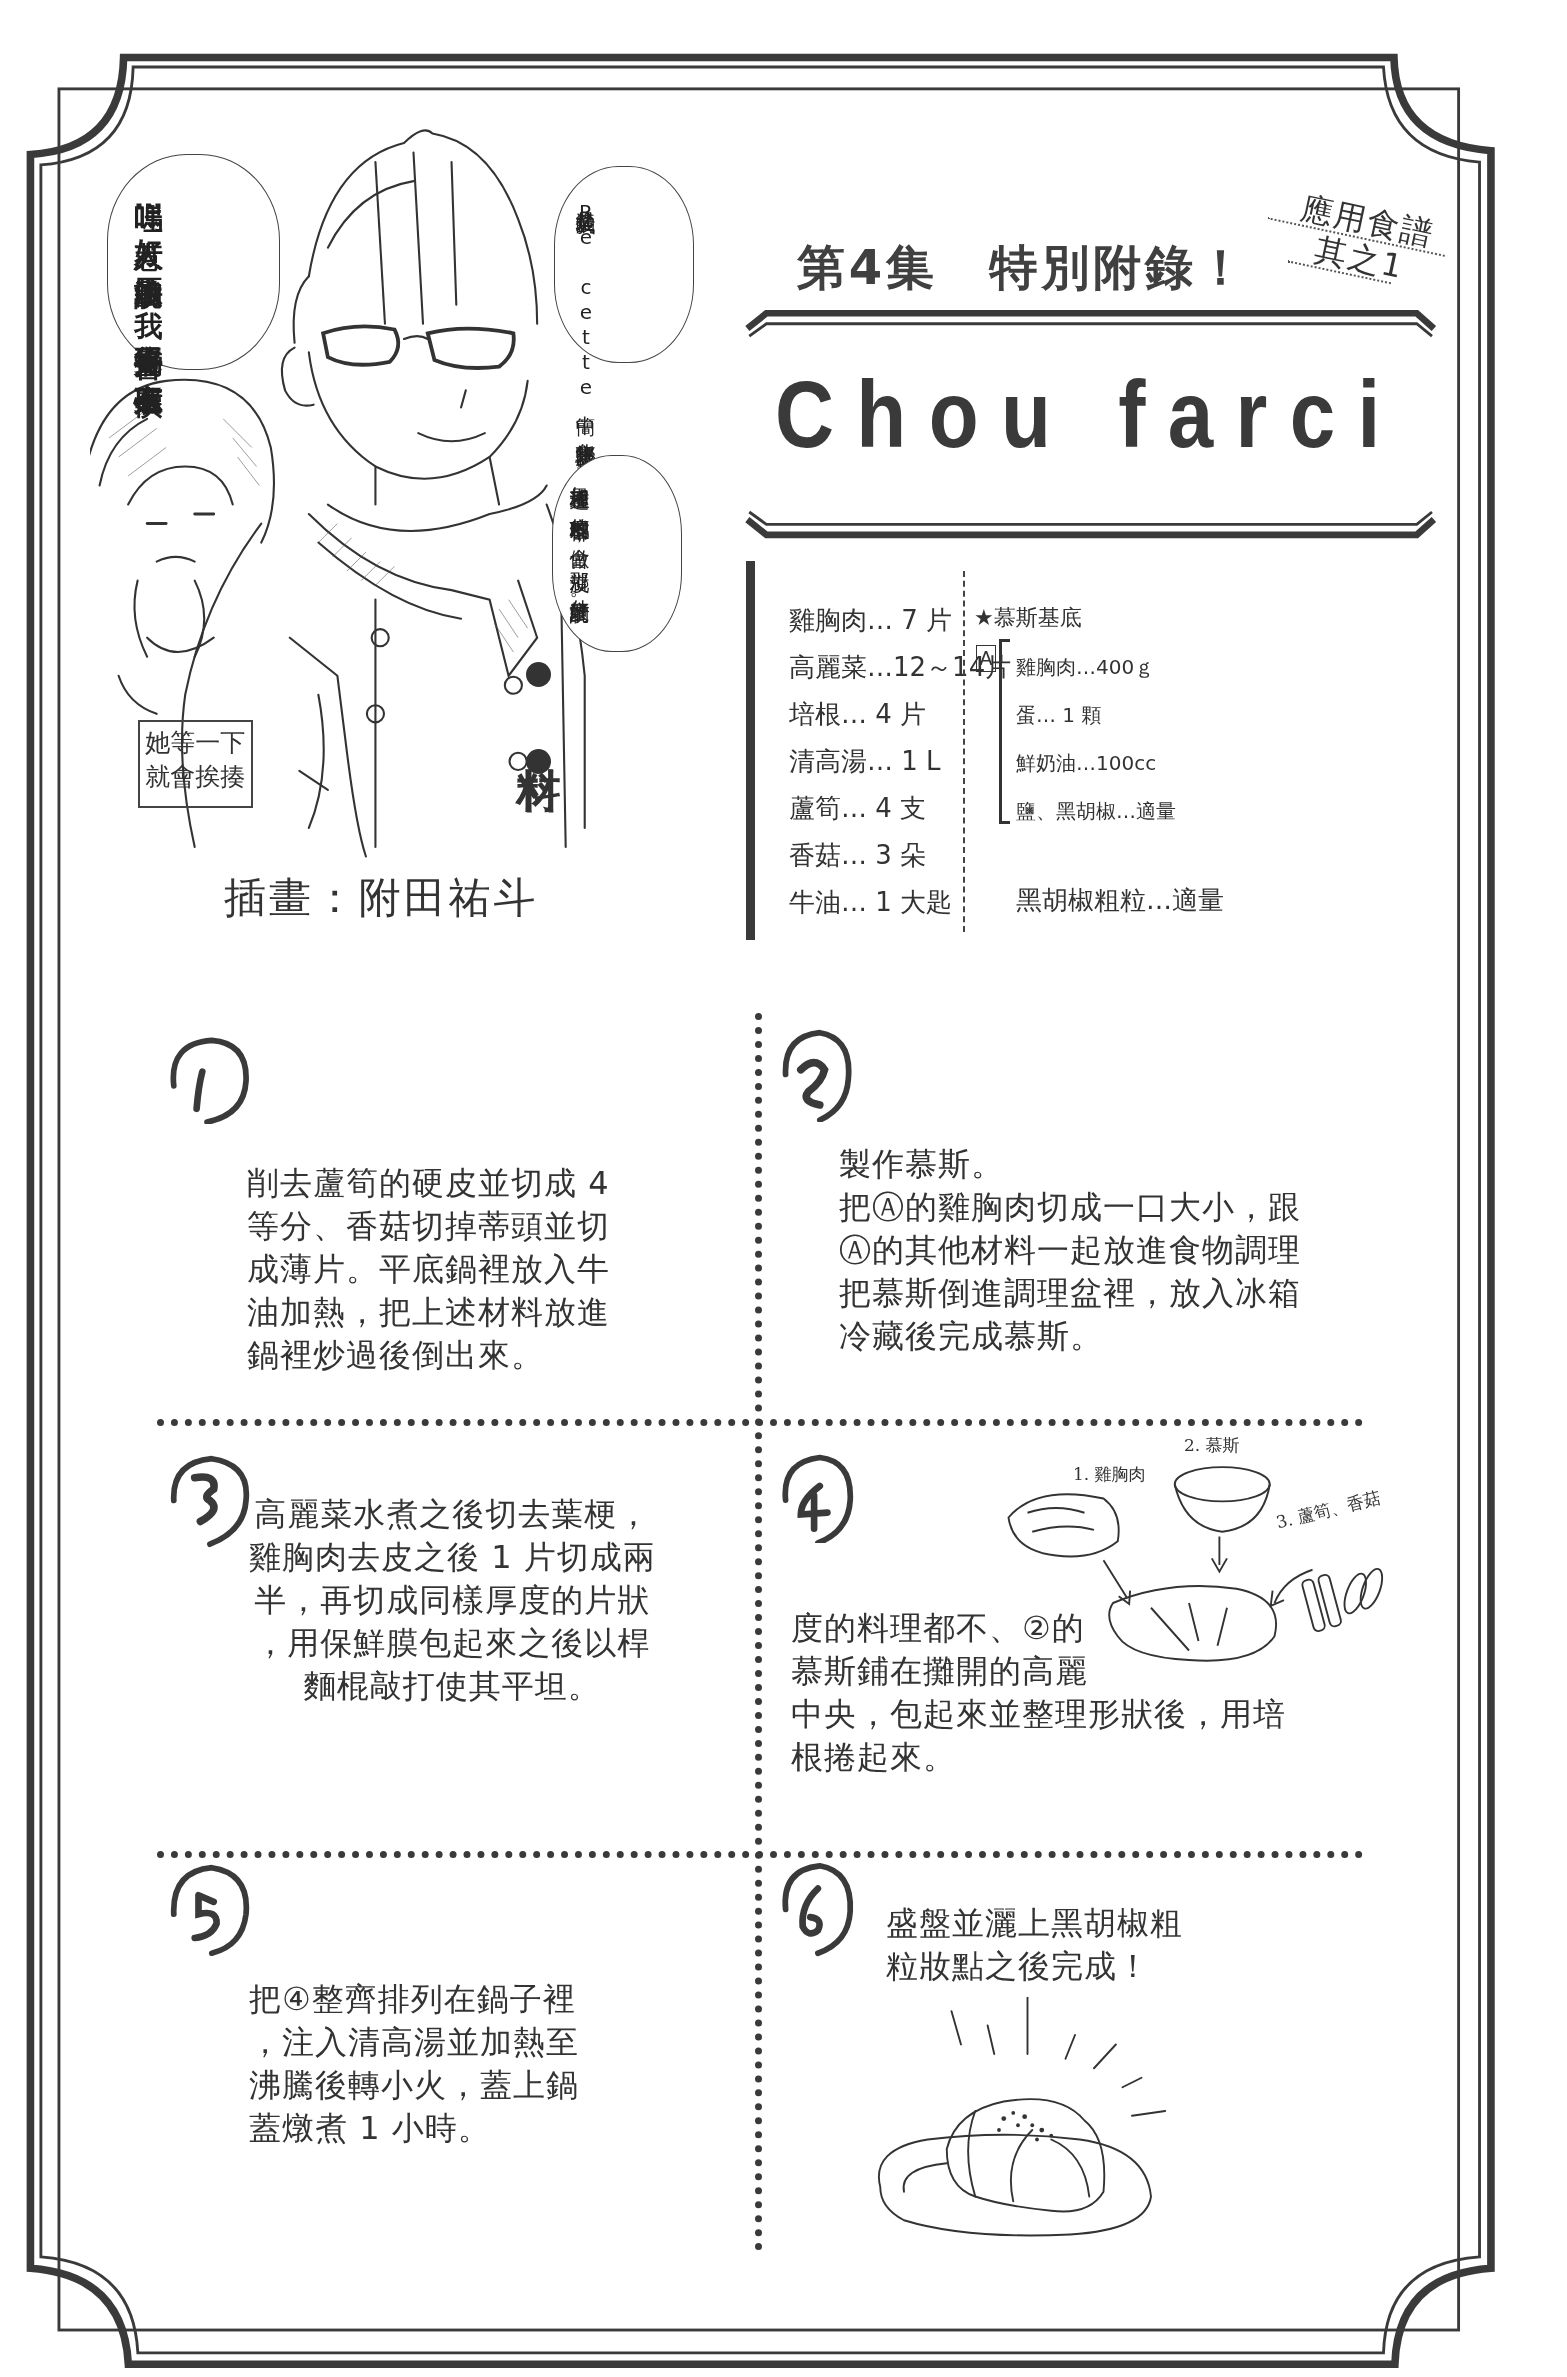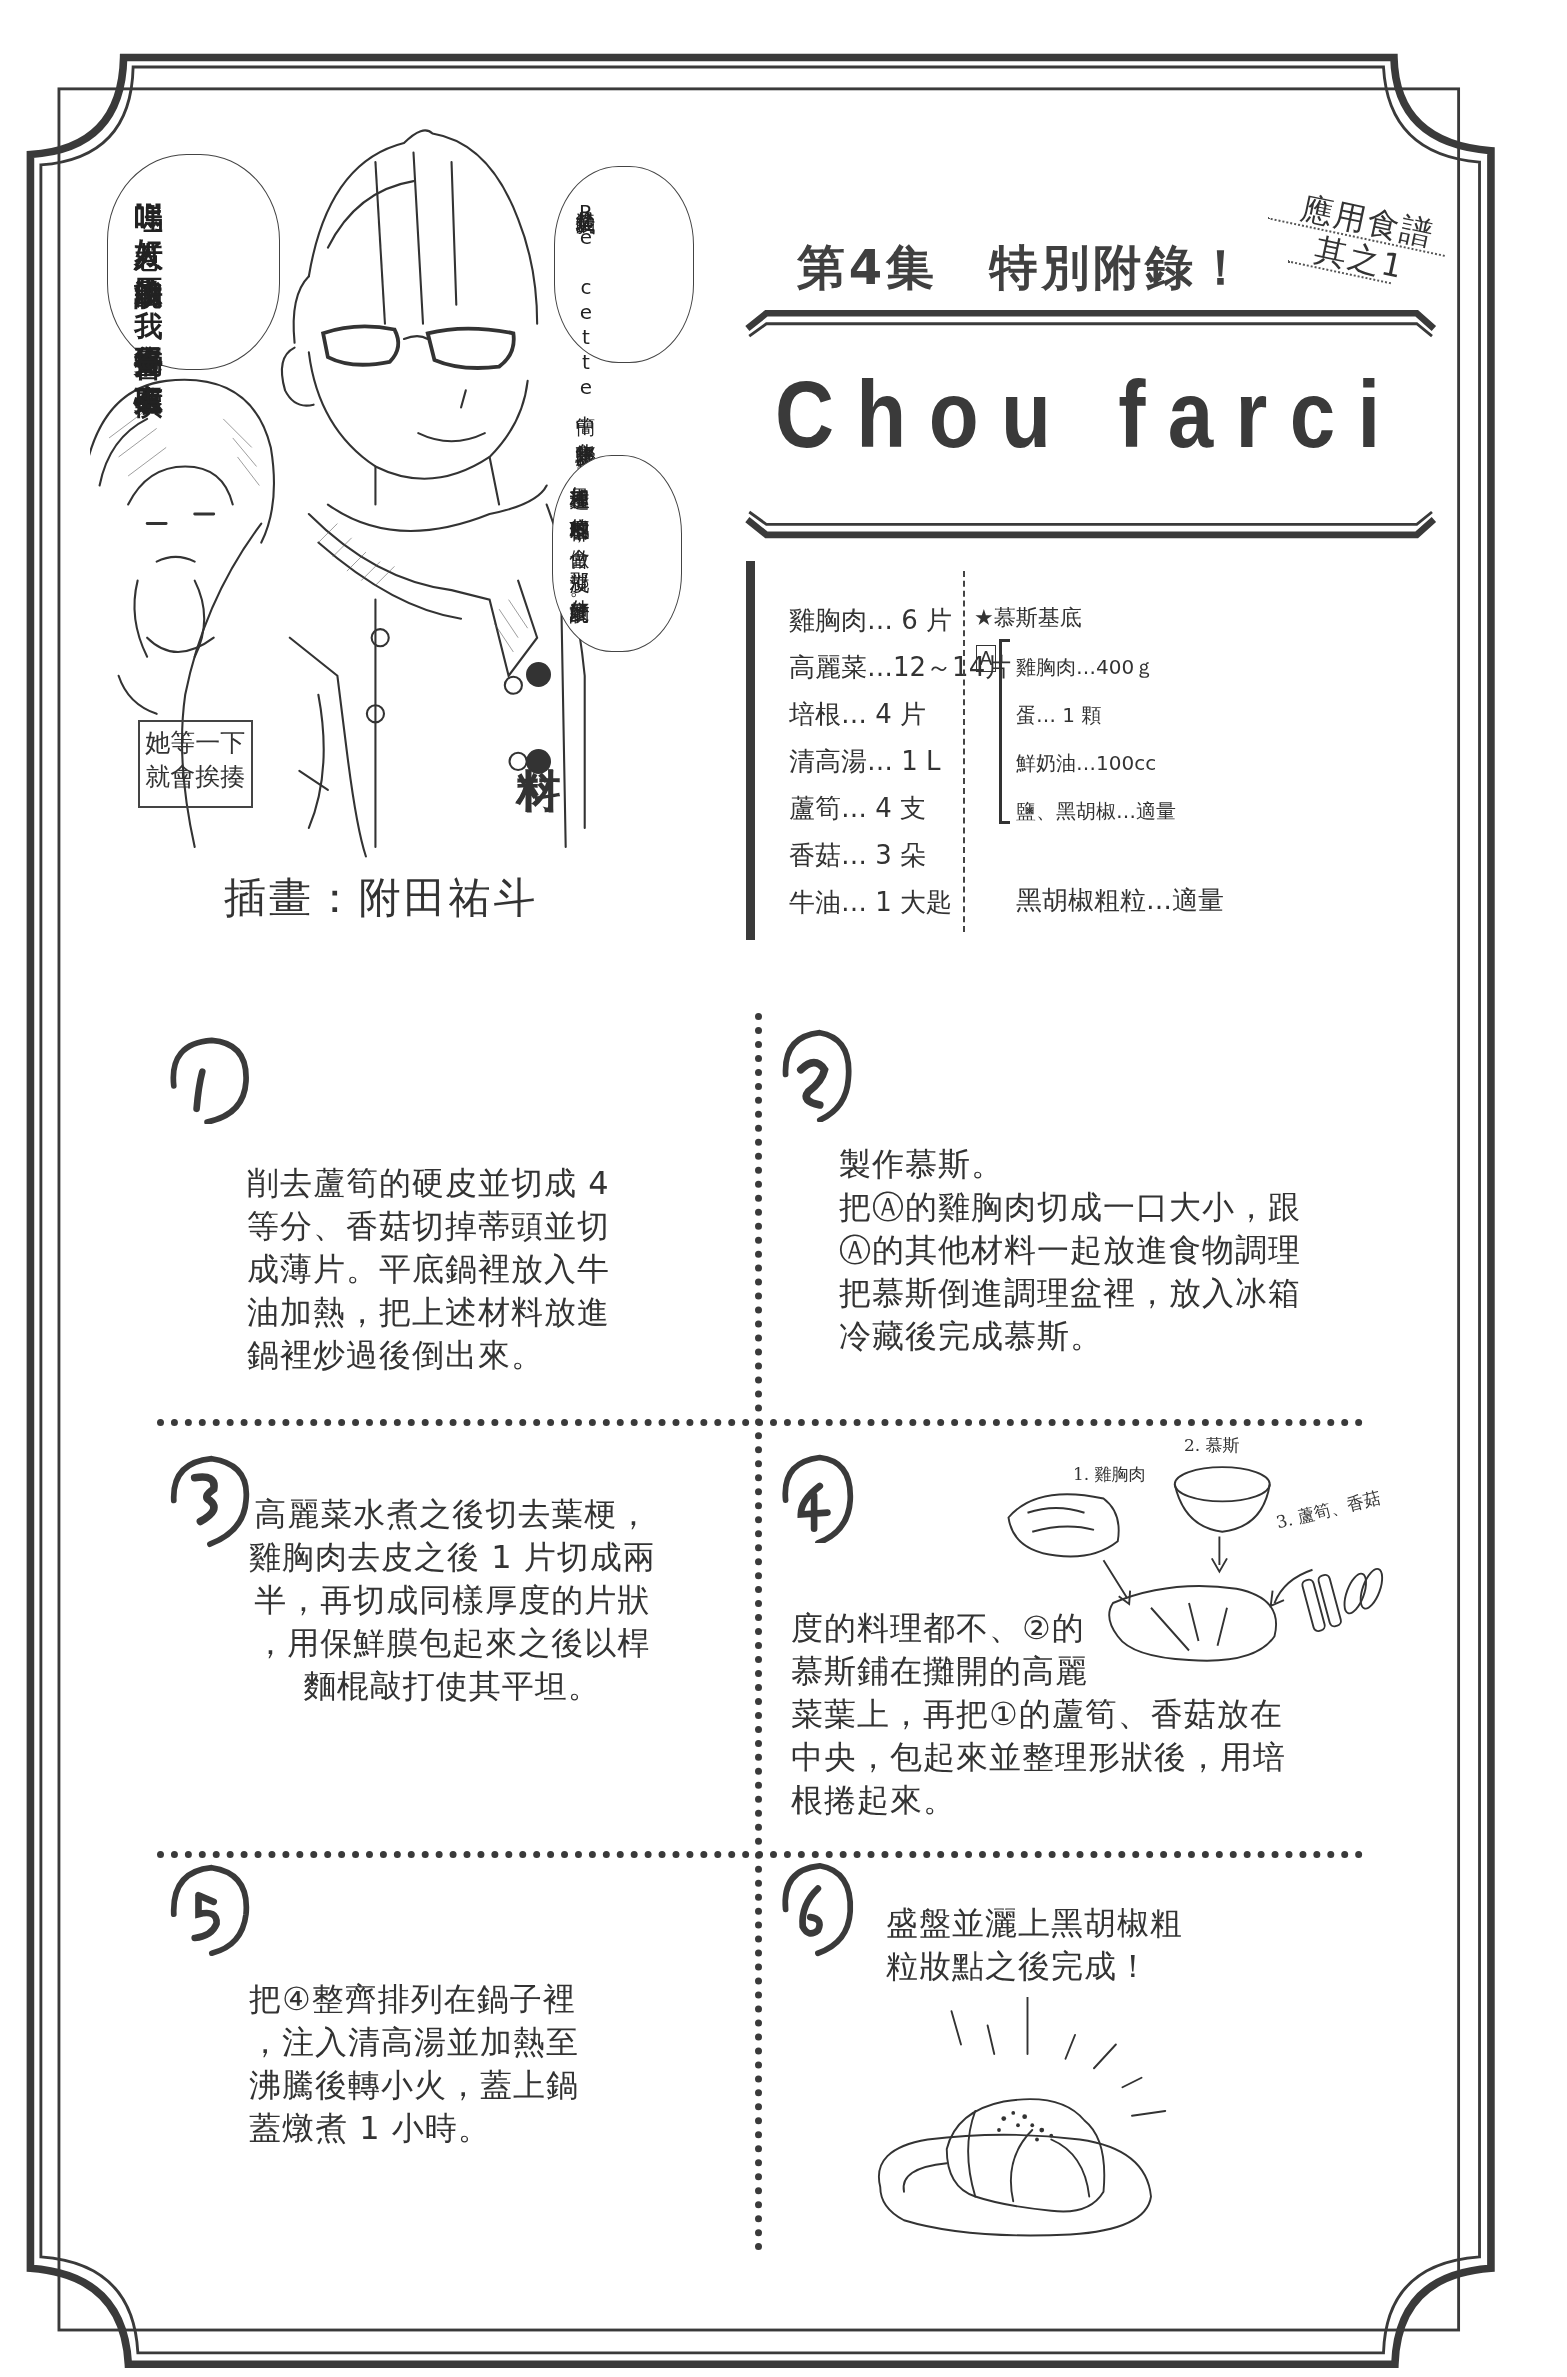--- a/index.html
+++ b/index.html
@@ -157,21 +157,21 @@
 <div class="credit">插畫：附田祐斗</div>
 
 <div class="ing-label">
   <span class="dot"></span>
   <span style="writing-mode:vertical-rl;text-orientation:upright;display:inline-block;">材料</span>
   <span class="dot"></span>
 </div>
 <div class="ing-bar"></div>
 
 <div class="ing-list">
-  <div>雞胸肉… 6 片</div>
+  <div>雞胸肉… 7 片</div>
   <div>高麗菜…12～14片</div>
   <div>培根… 4 片</div>
   <div>清高湯… 1 L</div>
   <div>蘆筍… 4 支</div>
   <div>香菇… 3 朵</div>
   <div>牛油… 1 大匙</div>
 </div>
 
 <div class="ing-divider"></div>
 
@@ -256,21 +256,20 @@
     <ellipse cx="392" cy="150" rx="9" ry="22" transform="rotate(20 392 150)"></ellipse>
   </g>
 </svg>
 <div class="ill-label" style="left:1073px;top:1463px;">1. 雞胸肉</div>
 <div class="ill-label" style="left:1184px;top:1434px;">2. 慕斯</div>
 <div class="ill-label" style="left:1274px;top:1512px;transform:rotate(-14deg);transform-origin:left top;">3. 蘆筍、香菇</div>
 
 <div class="step-text" style="left:791px;top:1607px;">
   <div>度的料理都不、②的</div>
   <div>慕斯鋪在攤開的高麗</div>
-  <div>菜葉上，再把①的蘆筍、香菇放在</div>
   <div>中央，包起來並整理形狀後，用培</div>
   <div>根捲起來。</div>
 </div>
 
 <div class="step-text" style="left:249px;top:1978px;">
   <div>把④整齊排列在鍋子裡</div>
   <div>，注入清高湯並加熱至</div>
   <div>沸騰後轉小火，蓋上鍋</div>
   <div>蓋燉煮 1 小時。</div>
 </div>

